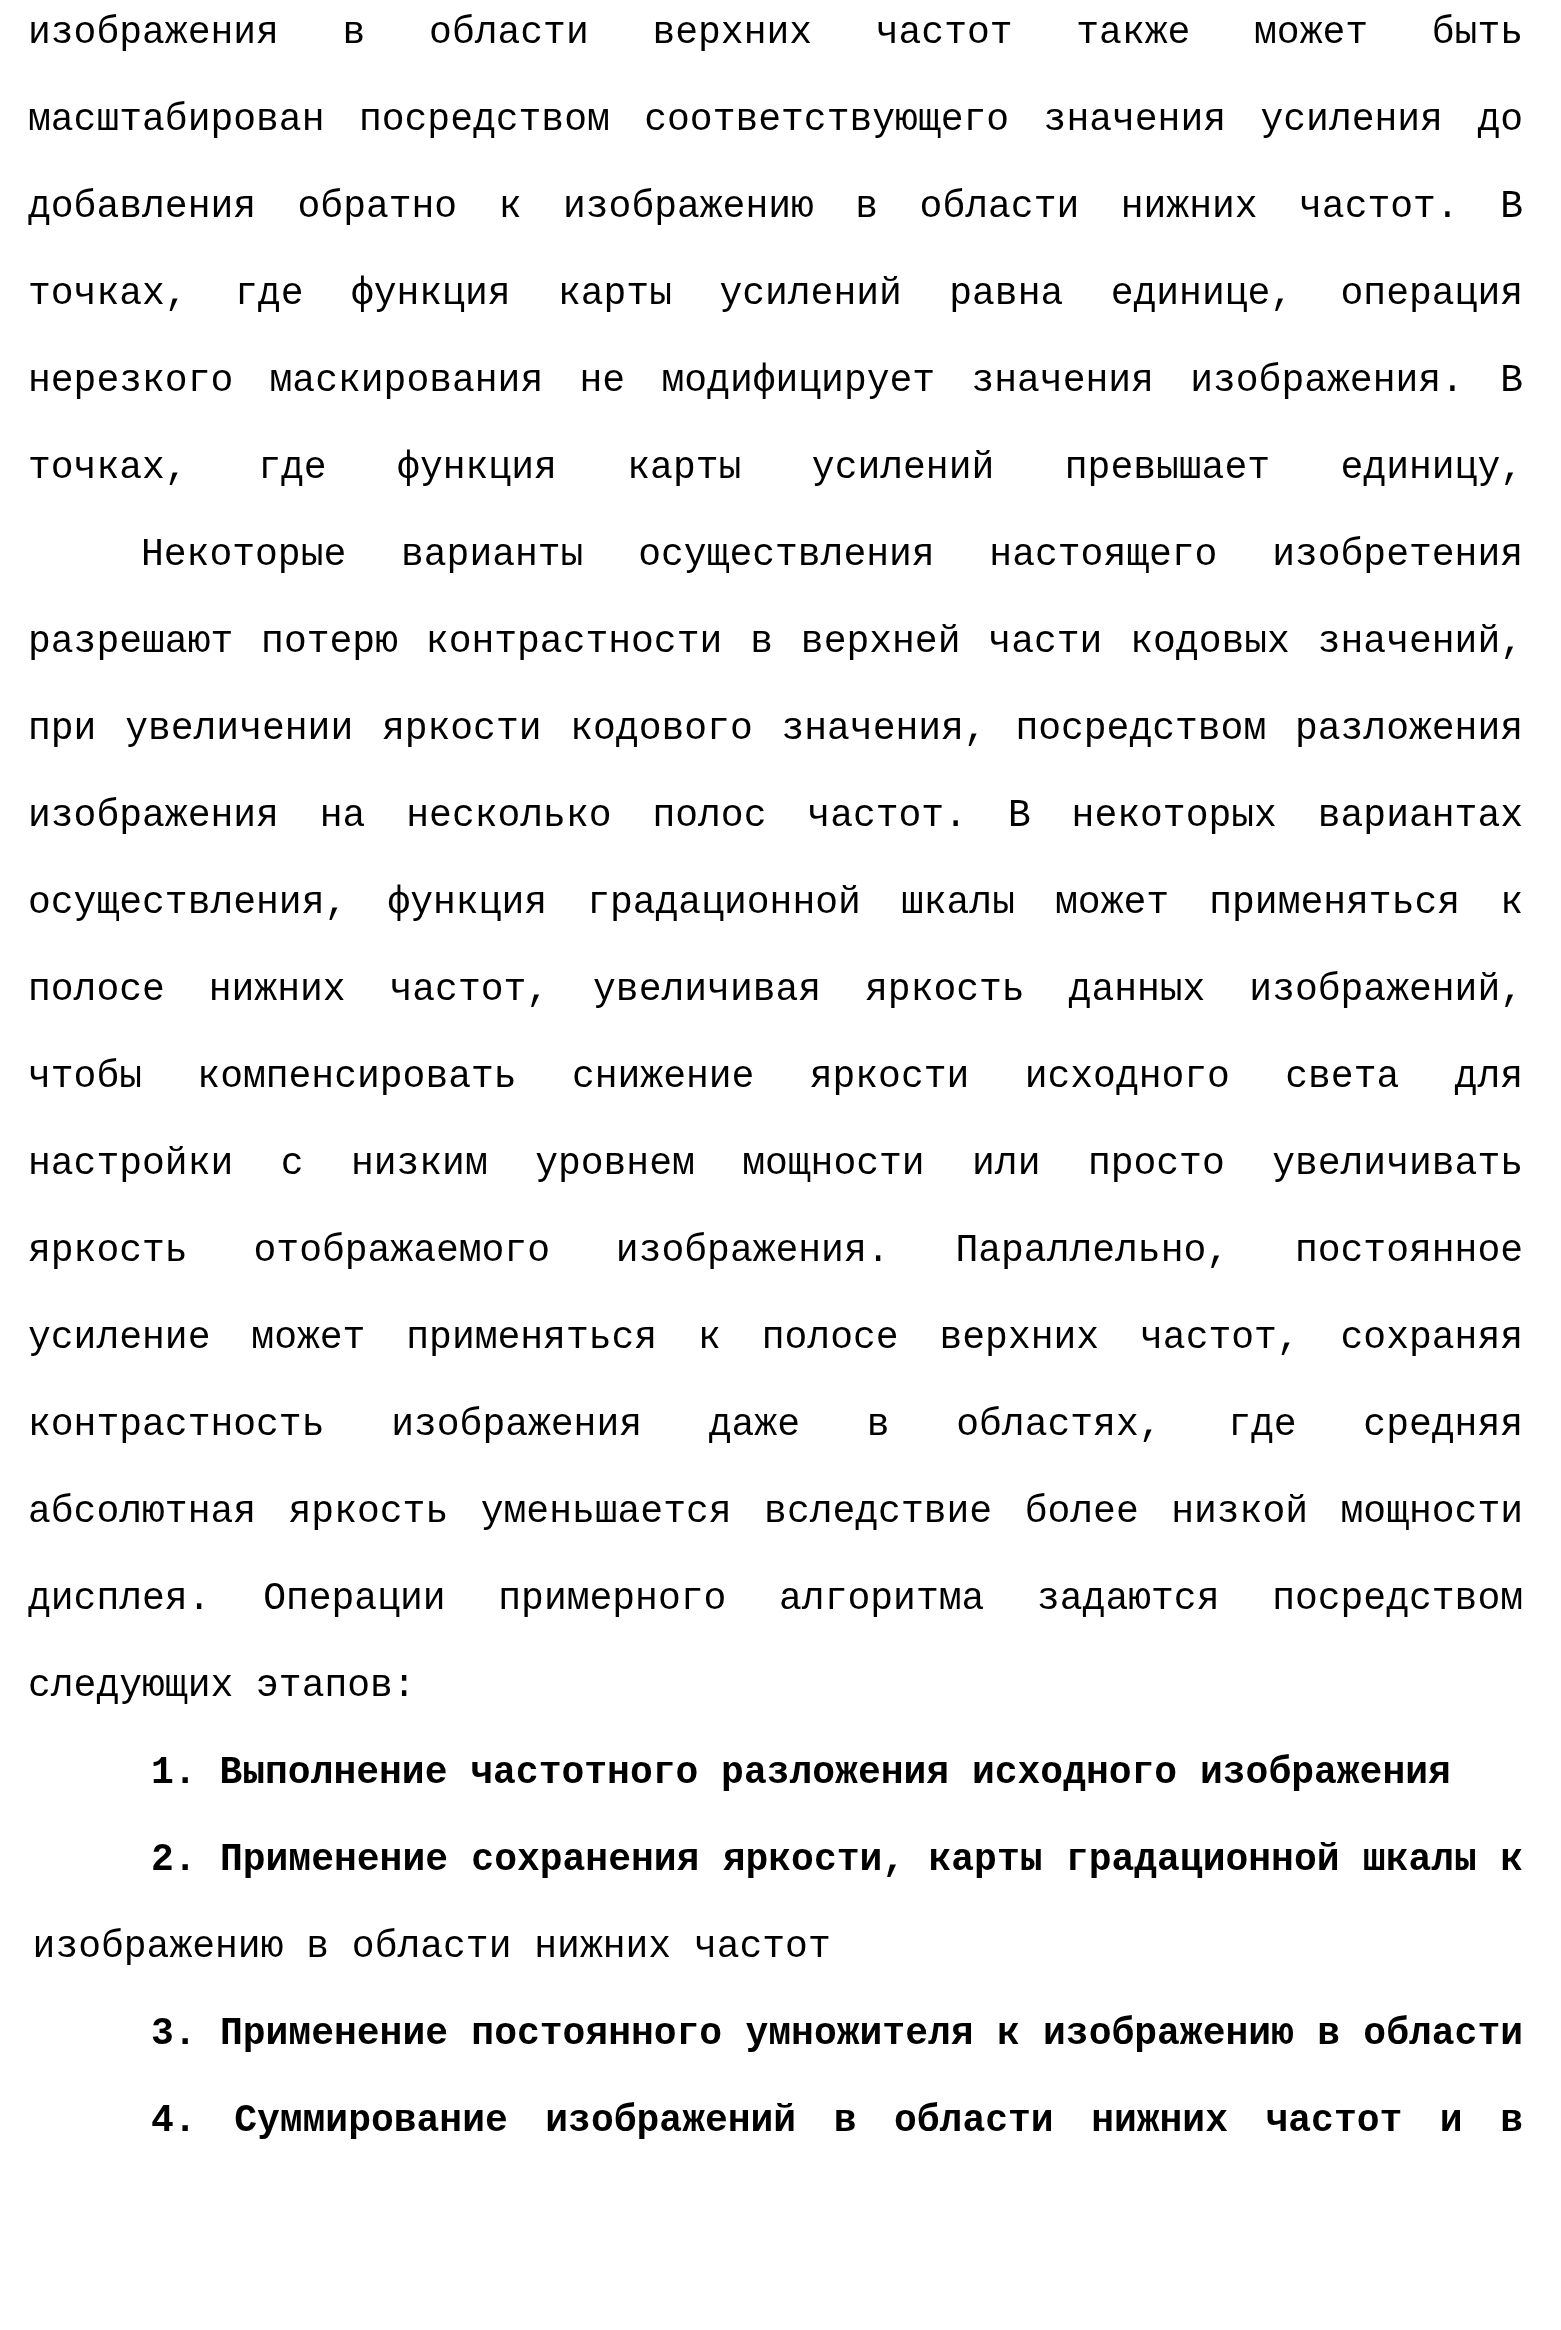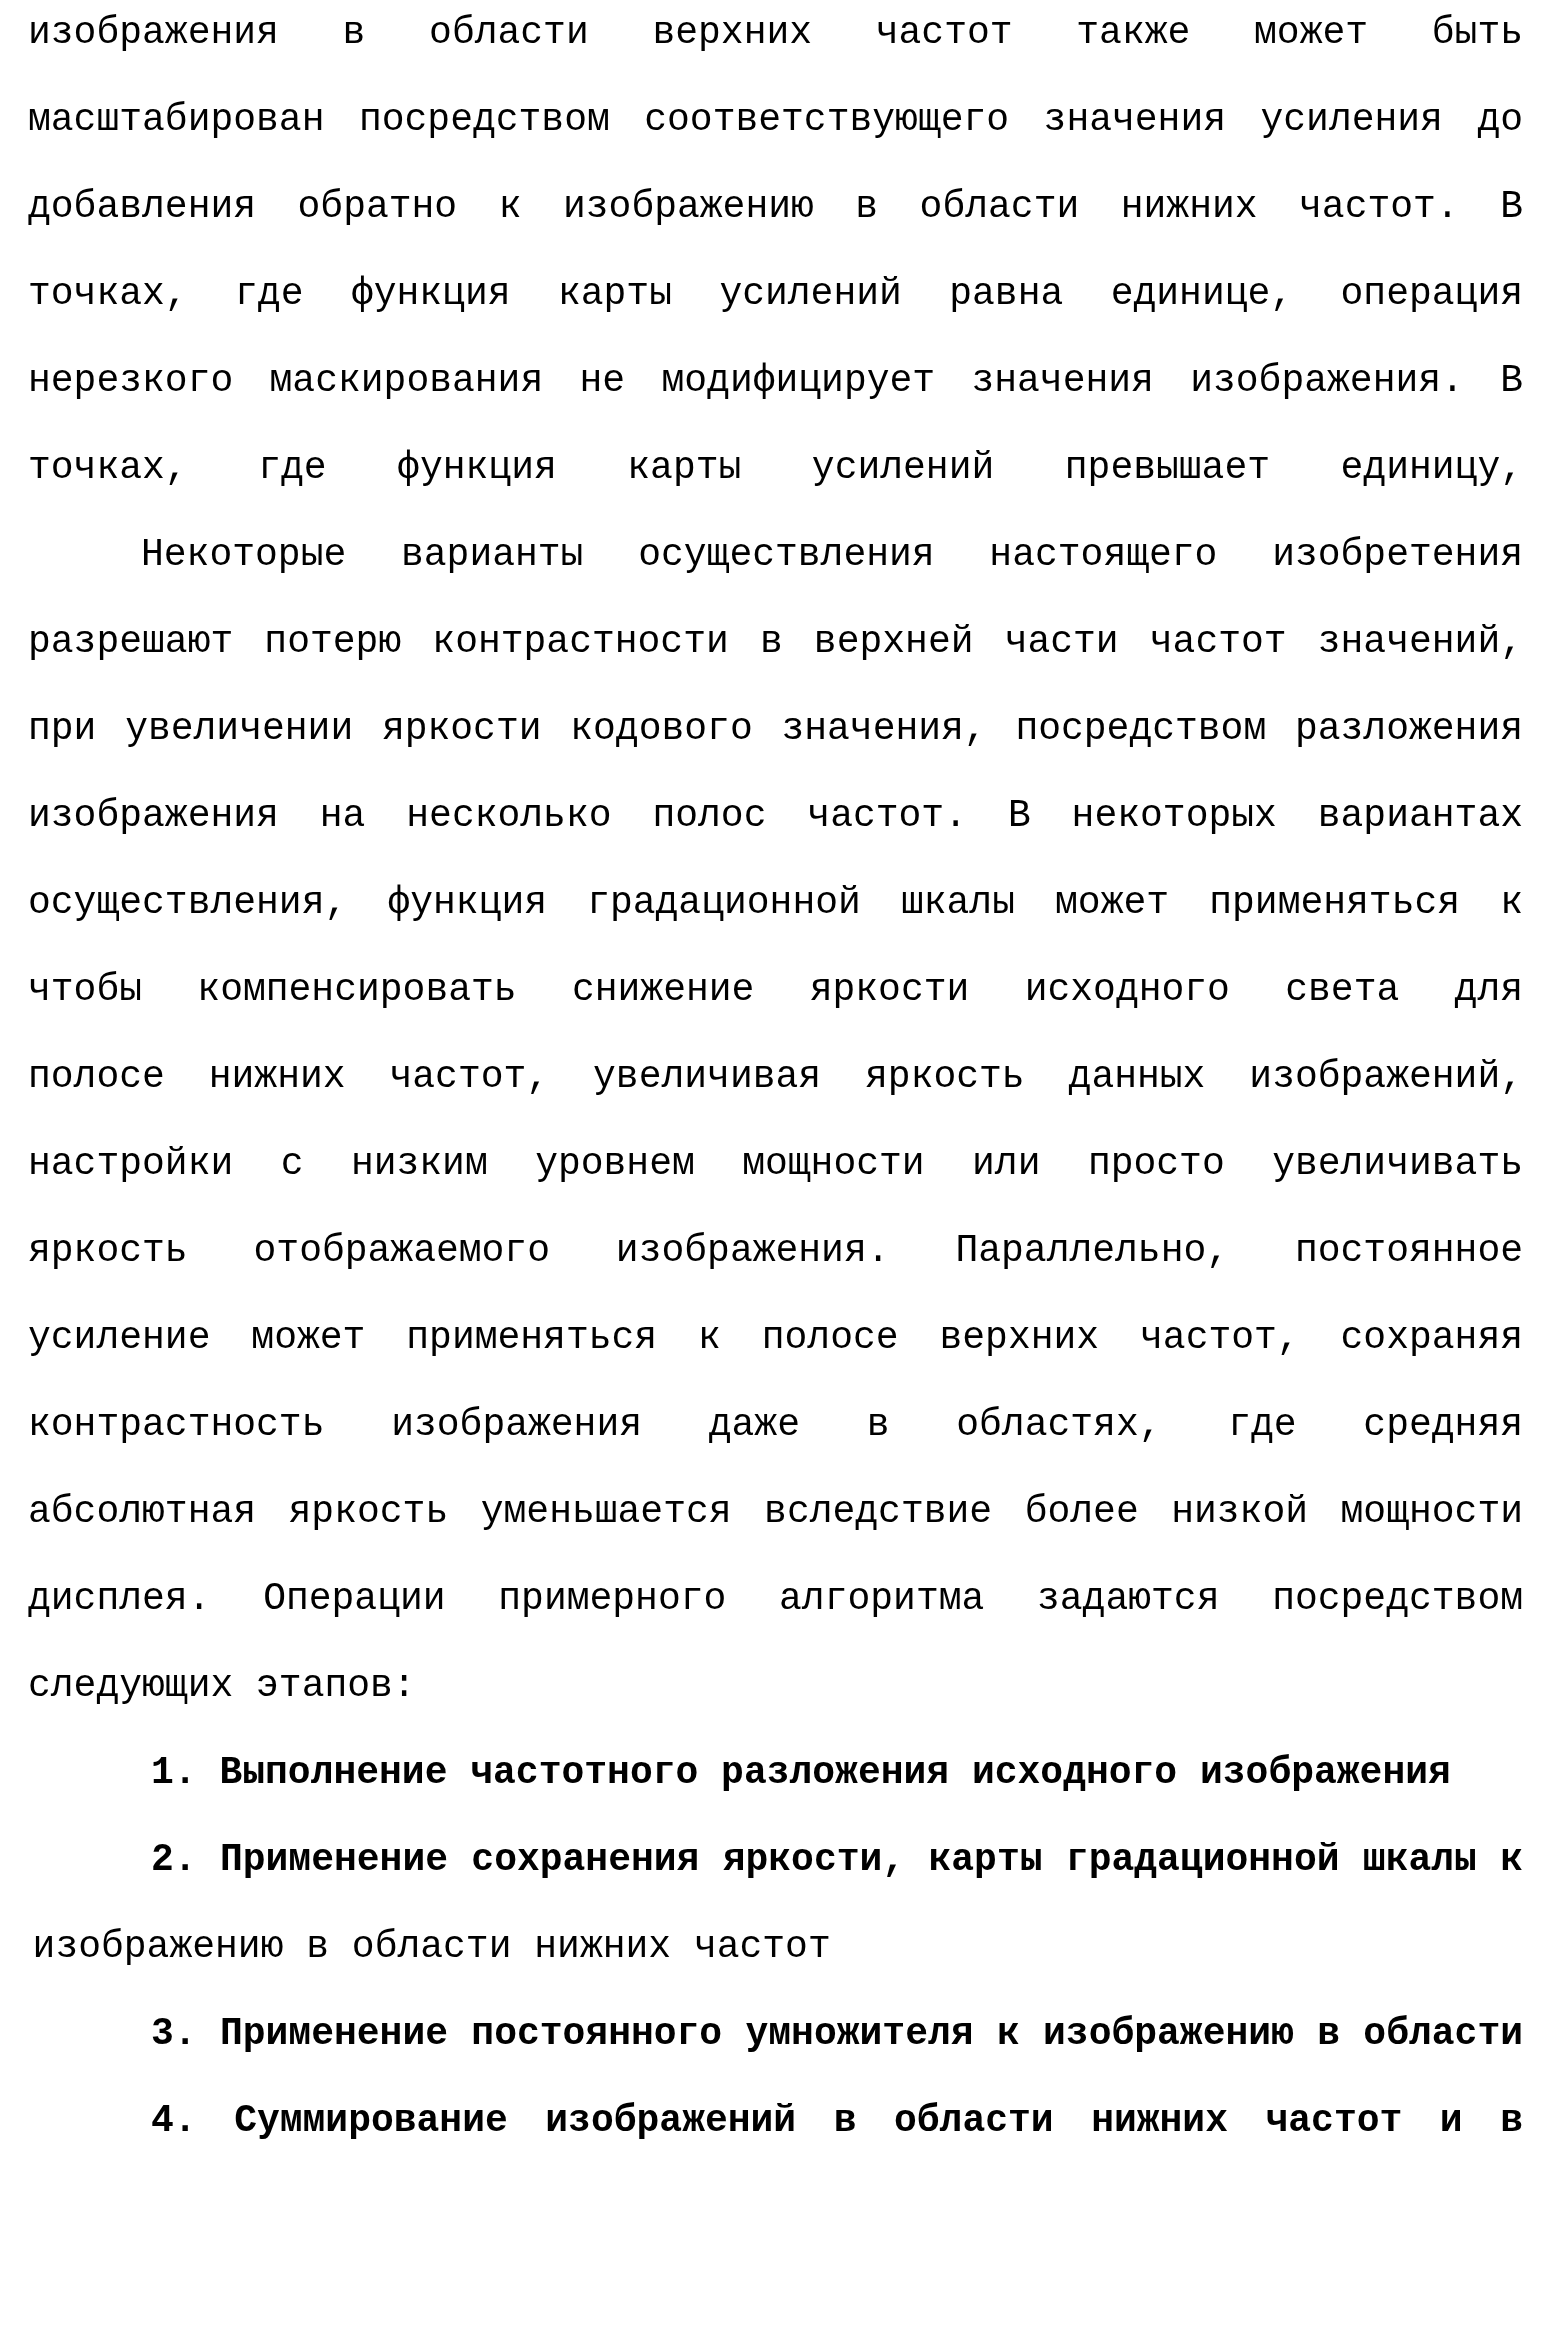--- a/index.html
+++ b/index.html
@@ -22,26 +22,26 @@
   <div>
     <span class="line just">изображения в области верхних частот также может быть</span>
     <span class="line just">масштабирован посредством соответствующего значения усиления до</span>
     <span class="line just">добавления обратно к изображению в области нижних частот. В</span>
     <span class="line just">точках, где функция карты усилений равна единице, операция</span>
     <span class="line just">нерезкого маскирования не модифицирует значения изображения. В</span>
     <span class="line just">точках, где функция карты усилений превышает единицу,</span>
   </div>
   <div>
     <span class="line just indent">Некоторые варианты осуществления настоящего изобретения</span>
-    <span class="line just">разрешают потерю контрастности в верхней части частот значений,</span>
+    <span class="line just">разрешают потерю контрастности в верхней части кодовых значений,</span>
     <span class="line just">при увеличении яркости кодового значения, посредством разложения</span>
     <span class="line just">изображения на несколько полос частот. В некоторых вариантах</span>
     <span class="line just">осуществления, функция градационной шкалы может применяться к</span>
+    <span class="line just">полосе нижних частот, увеличивая яркость данных изображений,</span>
     <span class="line just">чтобы компенсировать снижение яркости исходного света для</span>
-    <span class="line just">полосе нижних частот, увеличивая яркость данных изображений,</span>
     <span class="line just">настройки с низким уровнем мощности или просто увеличивать</span>
     <span class="line just">яркость отображаемого изображения. Параллельно, постоянное</span>
     <span class="line just">усиление может применяться к полосе верхних частот, сохраняя</span>
     <span class="line just">контрастность изображения даже в областях, где средняя</span>
     <span class="line just">абсолютная яркость уменьшается вследствие более низкой мощности</span>
     <span class="line just">дисплея. Операции примерного алгоритма задаются посредством</span>
     <span class="line">следующих этапов:</span>
   </div>
   <div>
     <span class="line item">1. Выполнение частотного разложения исходного изображения</span>

